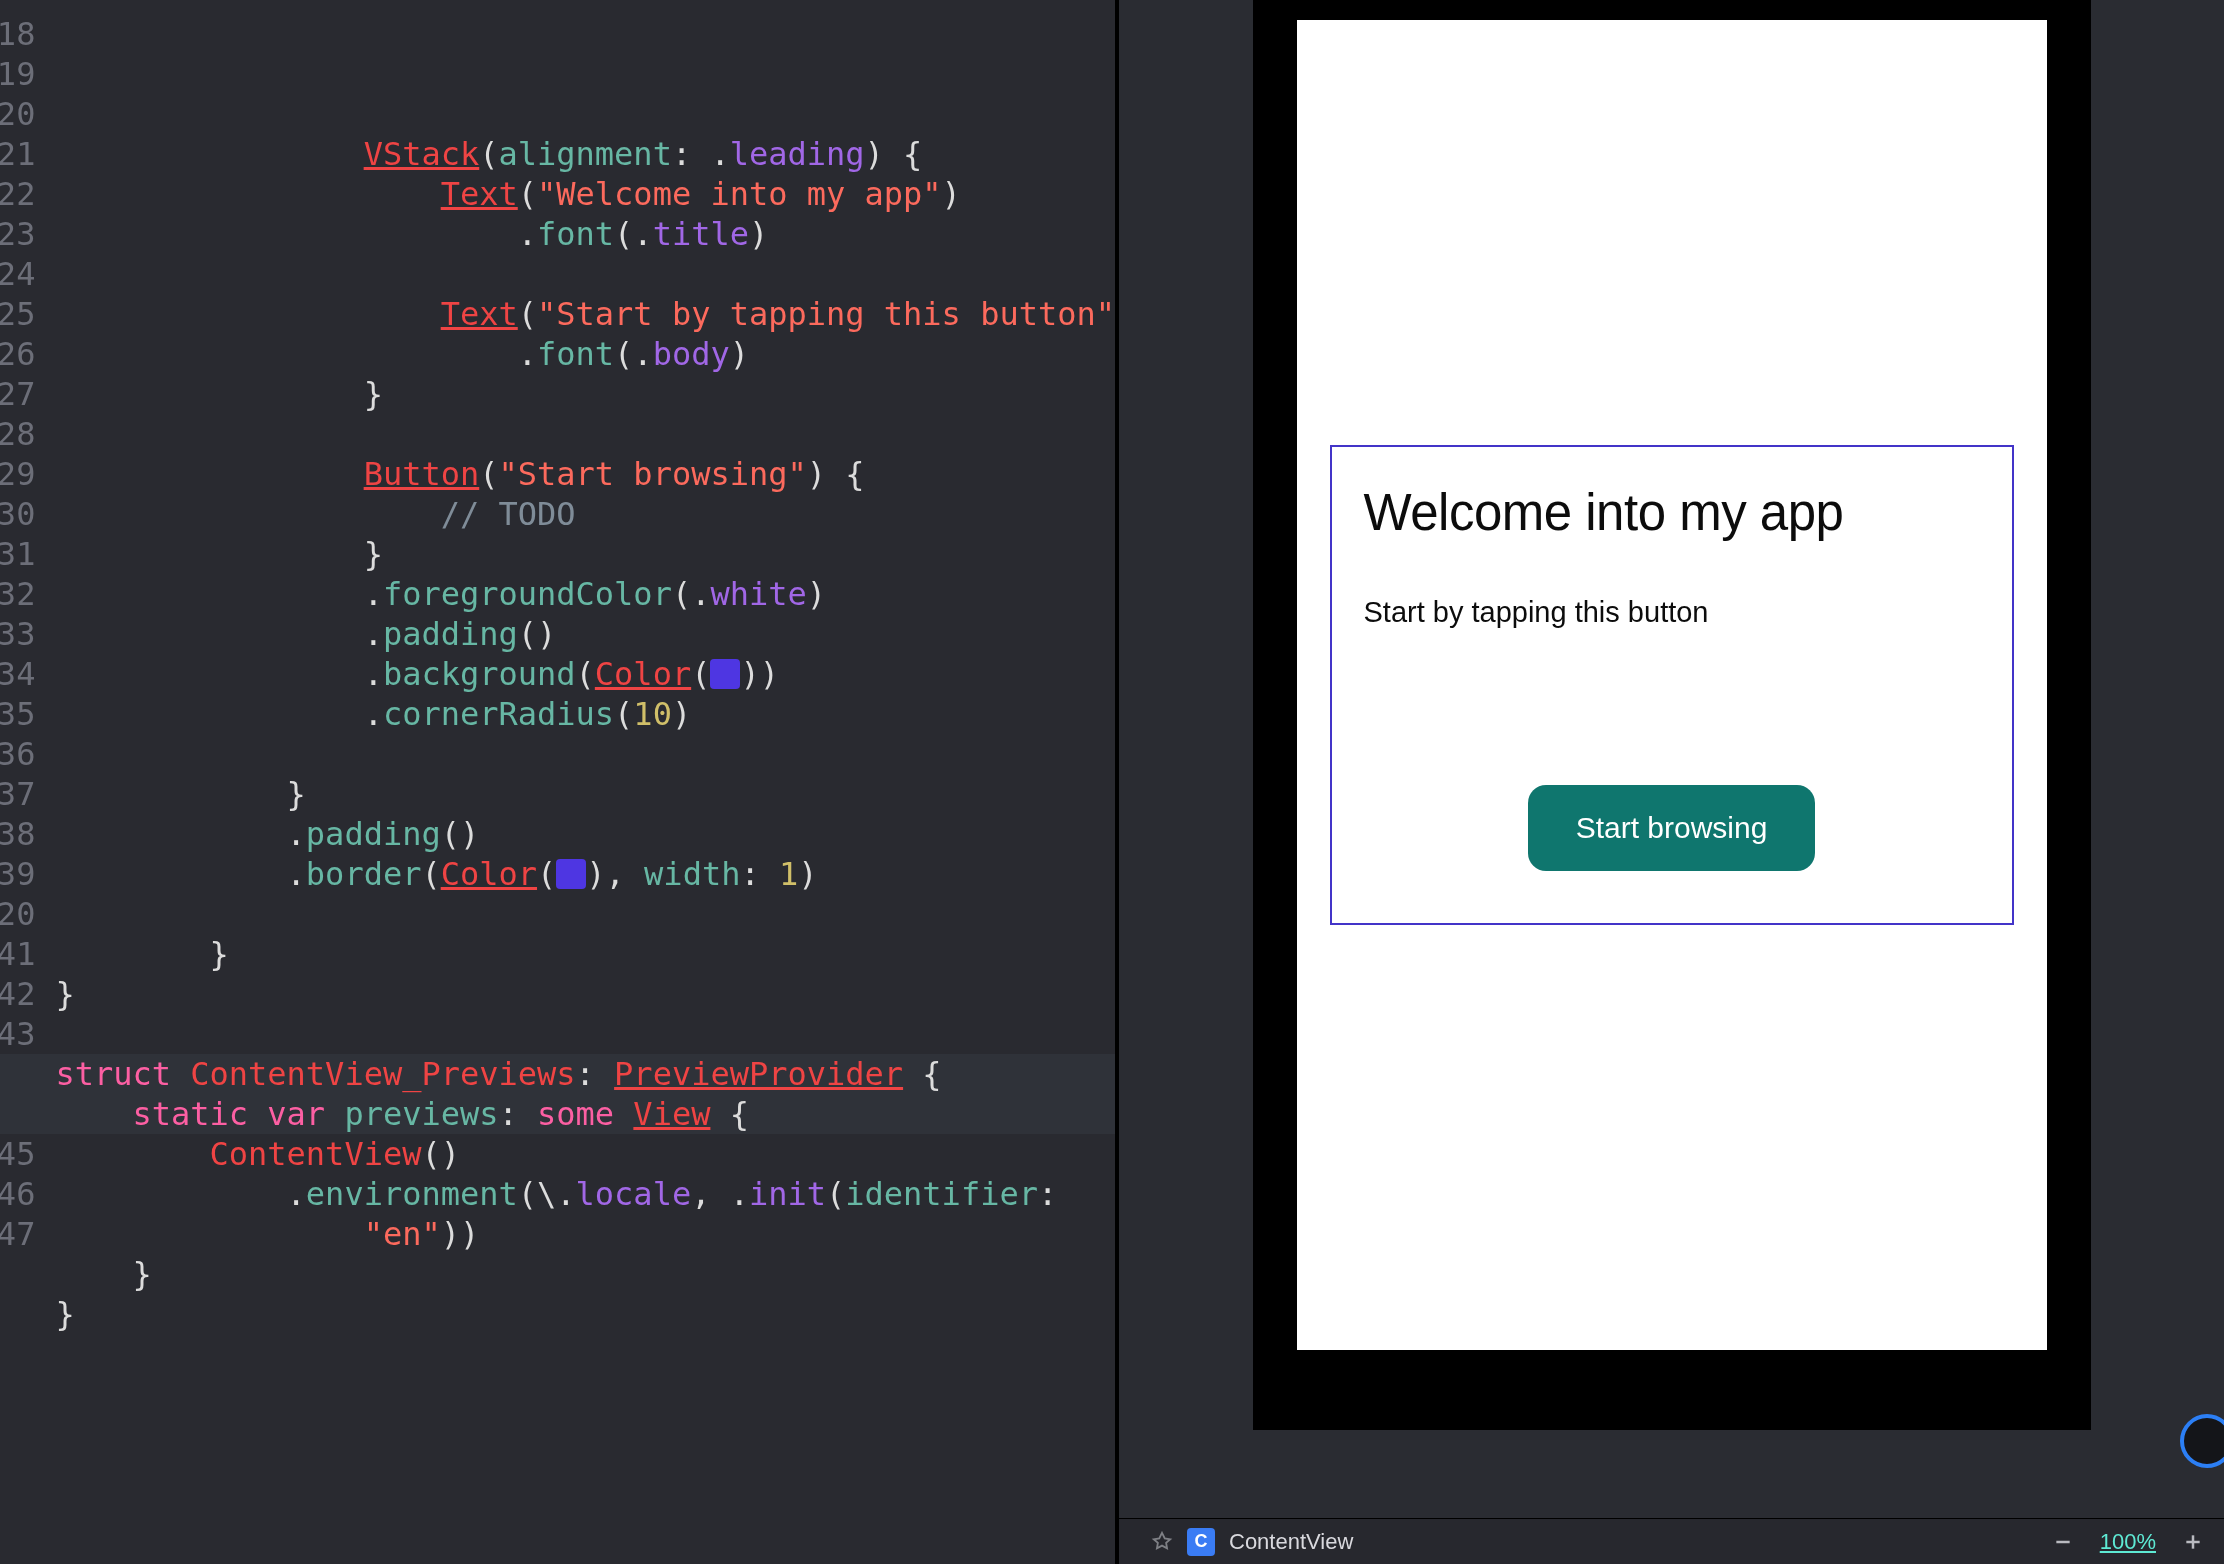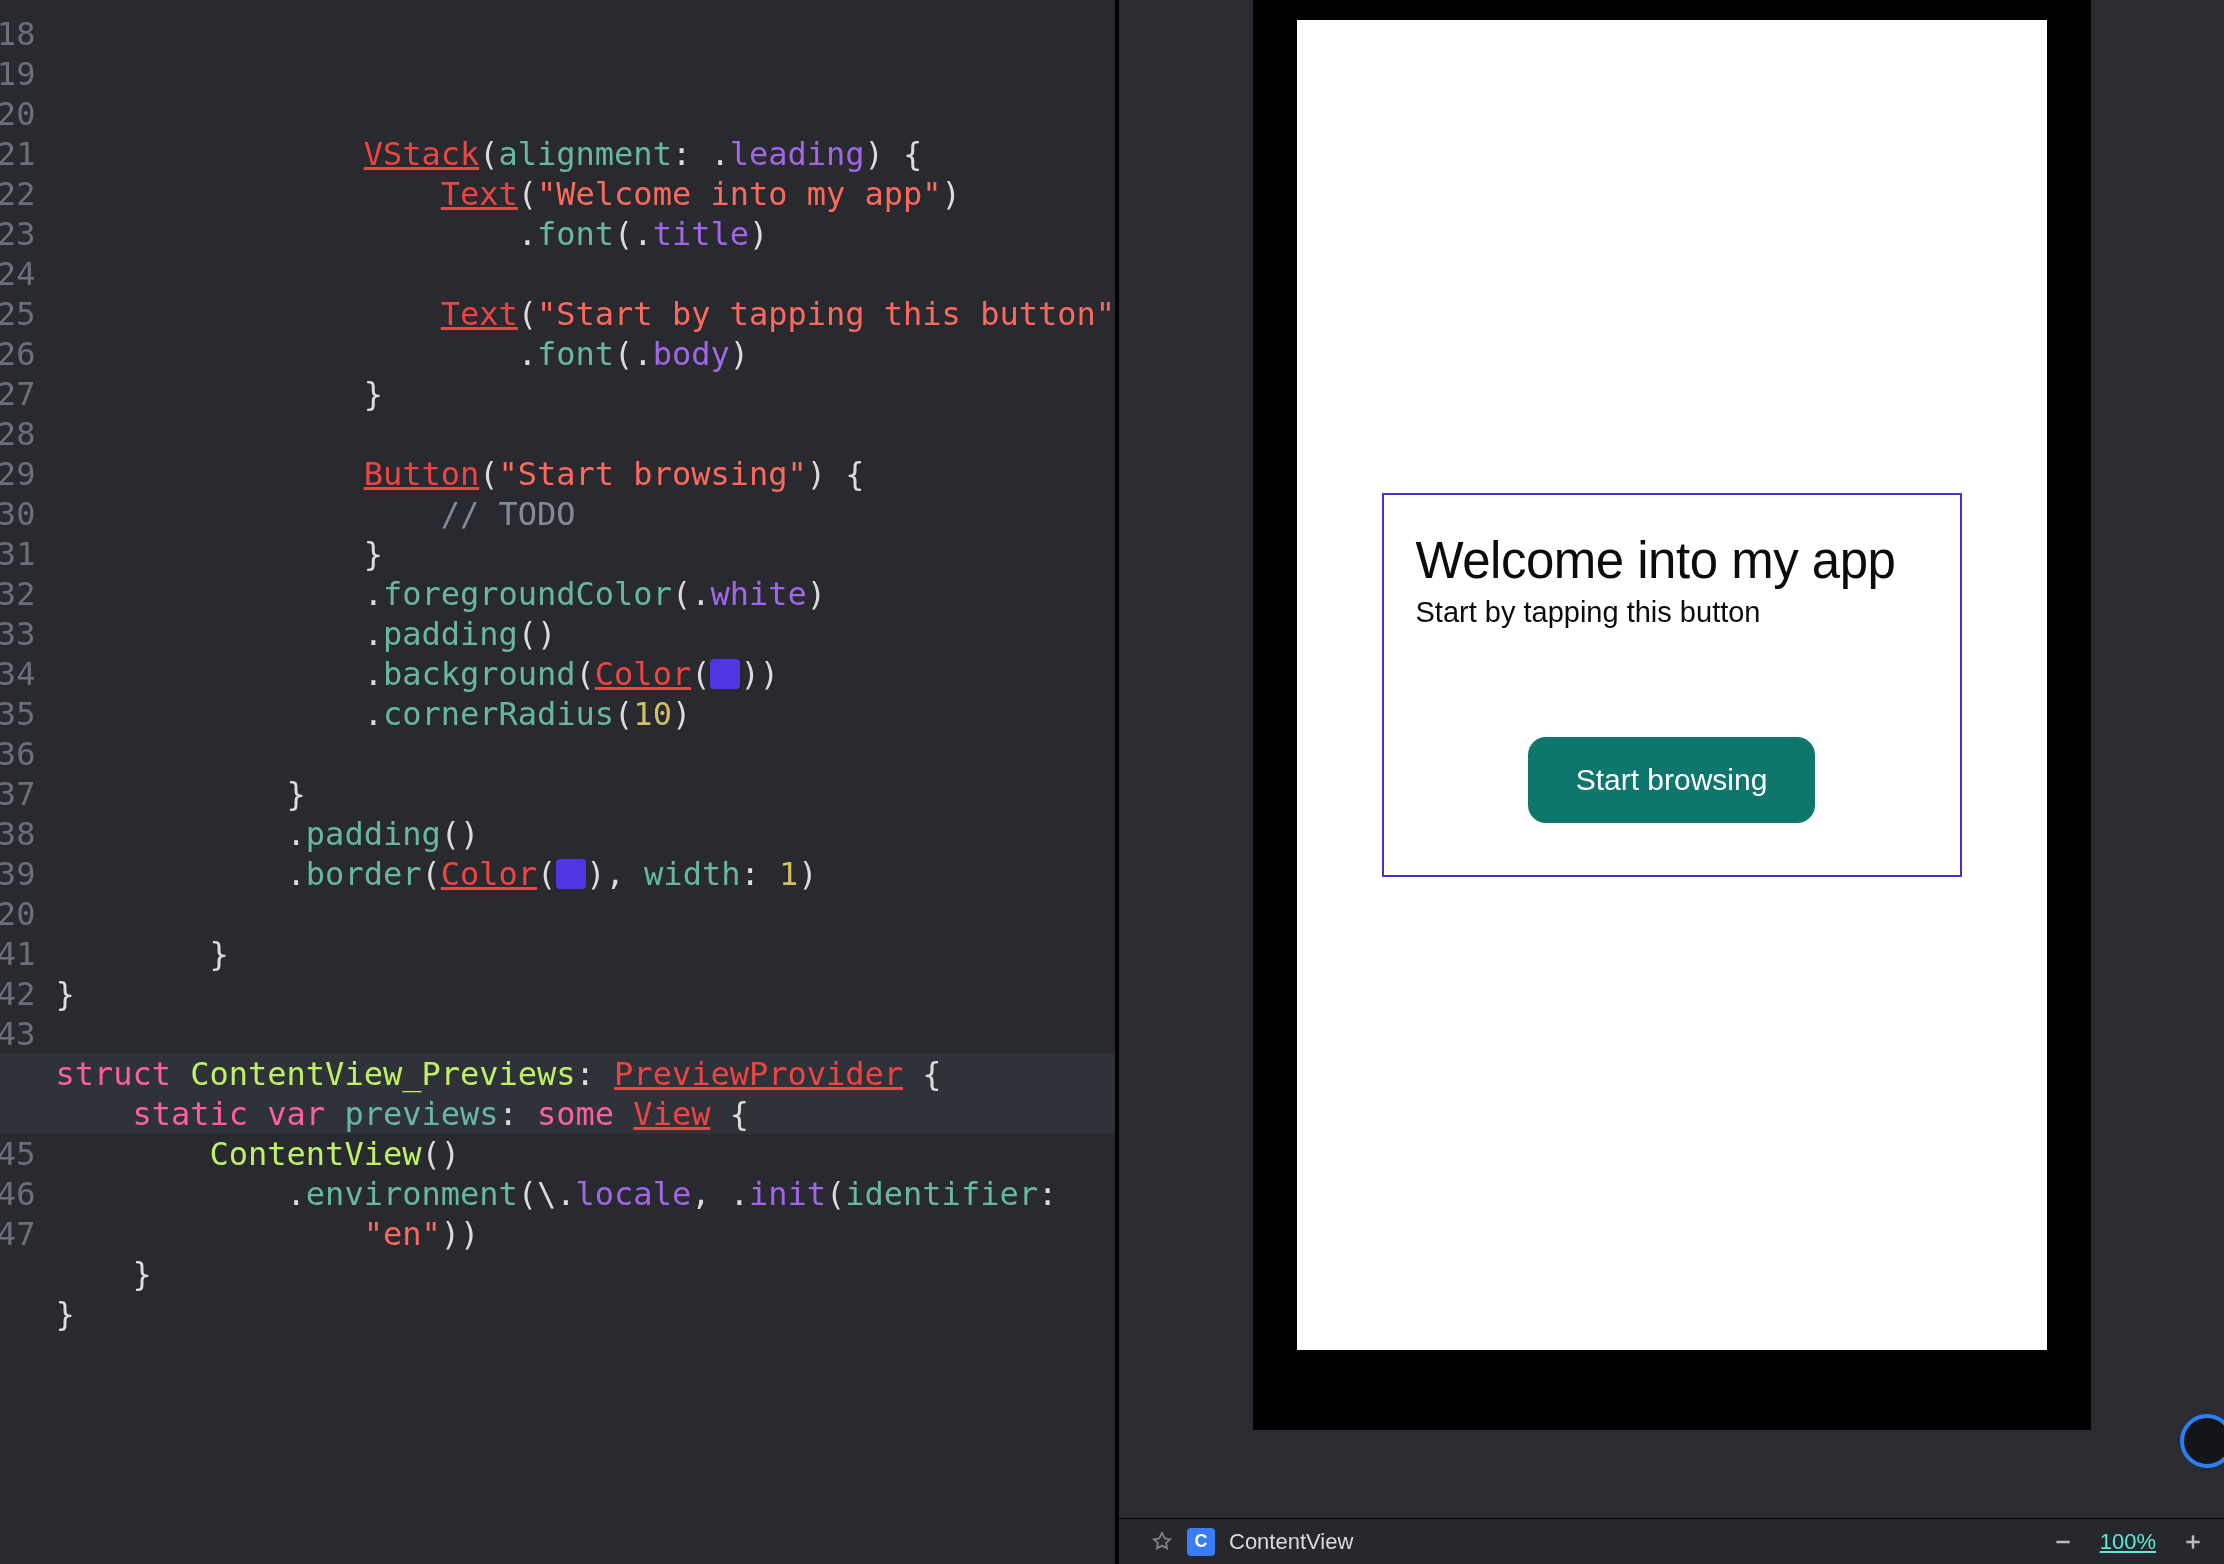--- a/index.html
+++ b/index.html
@@ -48,21 +48,21 @@
 
   
   .t-default { color: #dcdcdc; }
   .t-kw      { color: #fc5fa3; }   
   .t-type    { color: #ef4444; text-decoration: underline; }   
   .t-func    { color: #67b7a4; }   
   .t-enum    { color: #a167e6; }   
   .t-str     { color: #fc6a5d; }   
   .t-num     { color: #d0bf69; }   
   .t-cmt     { color: #7f8c98; }   
-  .t-typeUser{ color: #bef264; }
+  .t-typeUser{ color: #ef4444; }
 
   .color-swatch {
     display: inline-block;
     width: 30px; height: 30px;
     background: #4e36e2;
     vertical-align: -4px;
     border-radius: 4px;
   }
 
   .editor-divider {
@@ -99,26 +99,27 @@
   }
   .screen {
     width: 750px;
     height: 1330px;
     background: #fff;
     display: flex;
     align-items: center;
     justify-content: center;
   }
   .card {
-    width: 580px;
+    width: 684px;
     border: 2px solid #4334c8;
     padding: 36px 32px 52px 32px;
     display: flex;
     flex-direction: column;
     align-items: flex-start;
+    gap: 48px;
   }
   .card-title {
     font-size: 51px;
     font-weight: 400;
     color: #0c0c0c;
     letter-spacing: -0.5px;
   }
   .card-sub {
     font-size: 29px;
     color: #0c0c0c;

